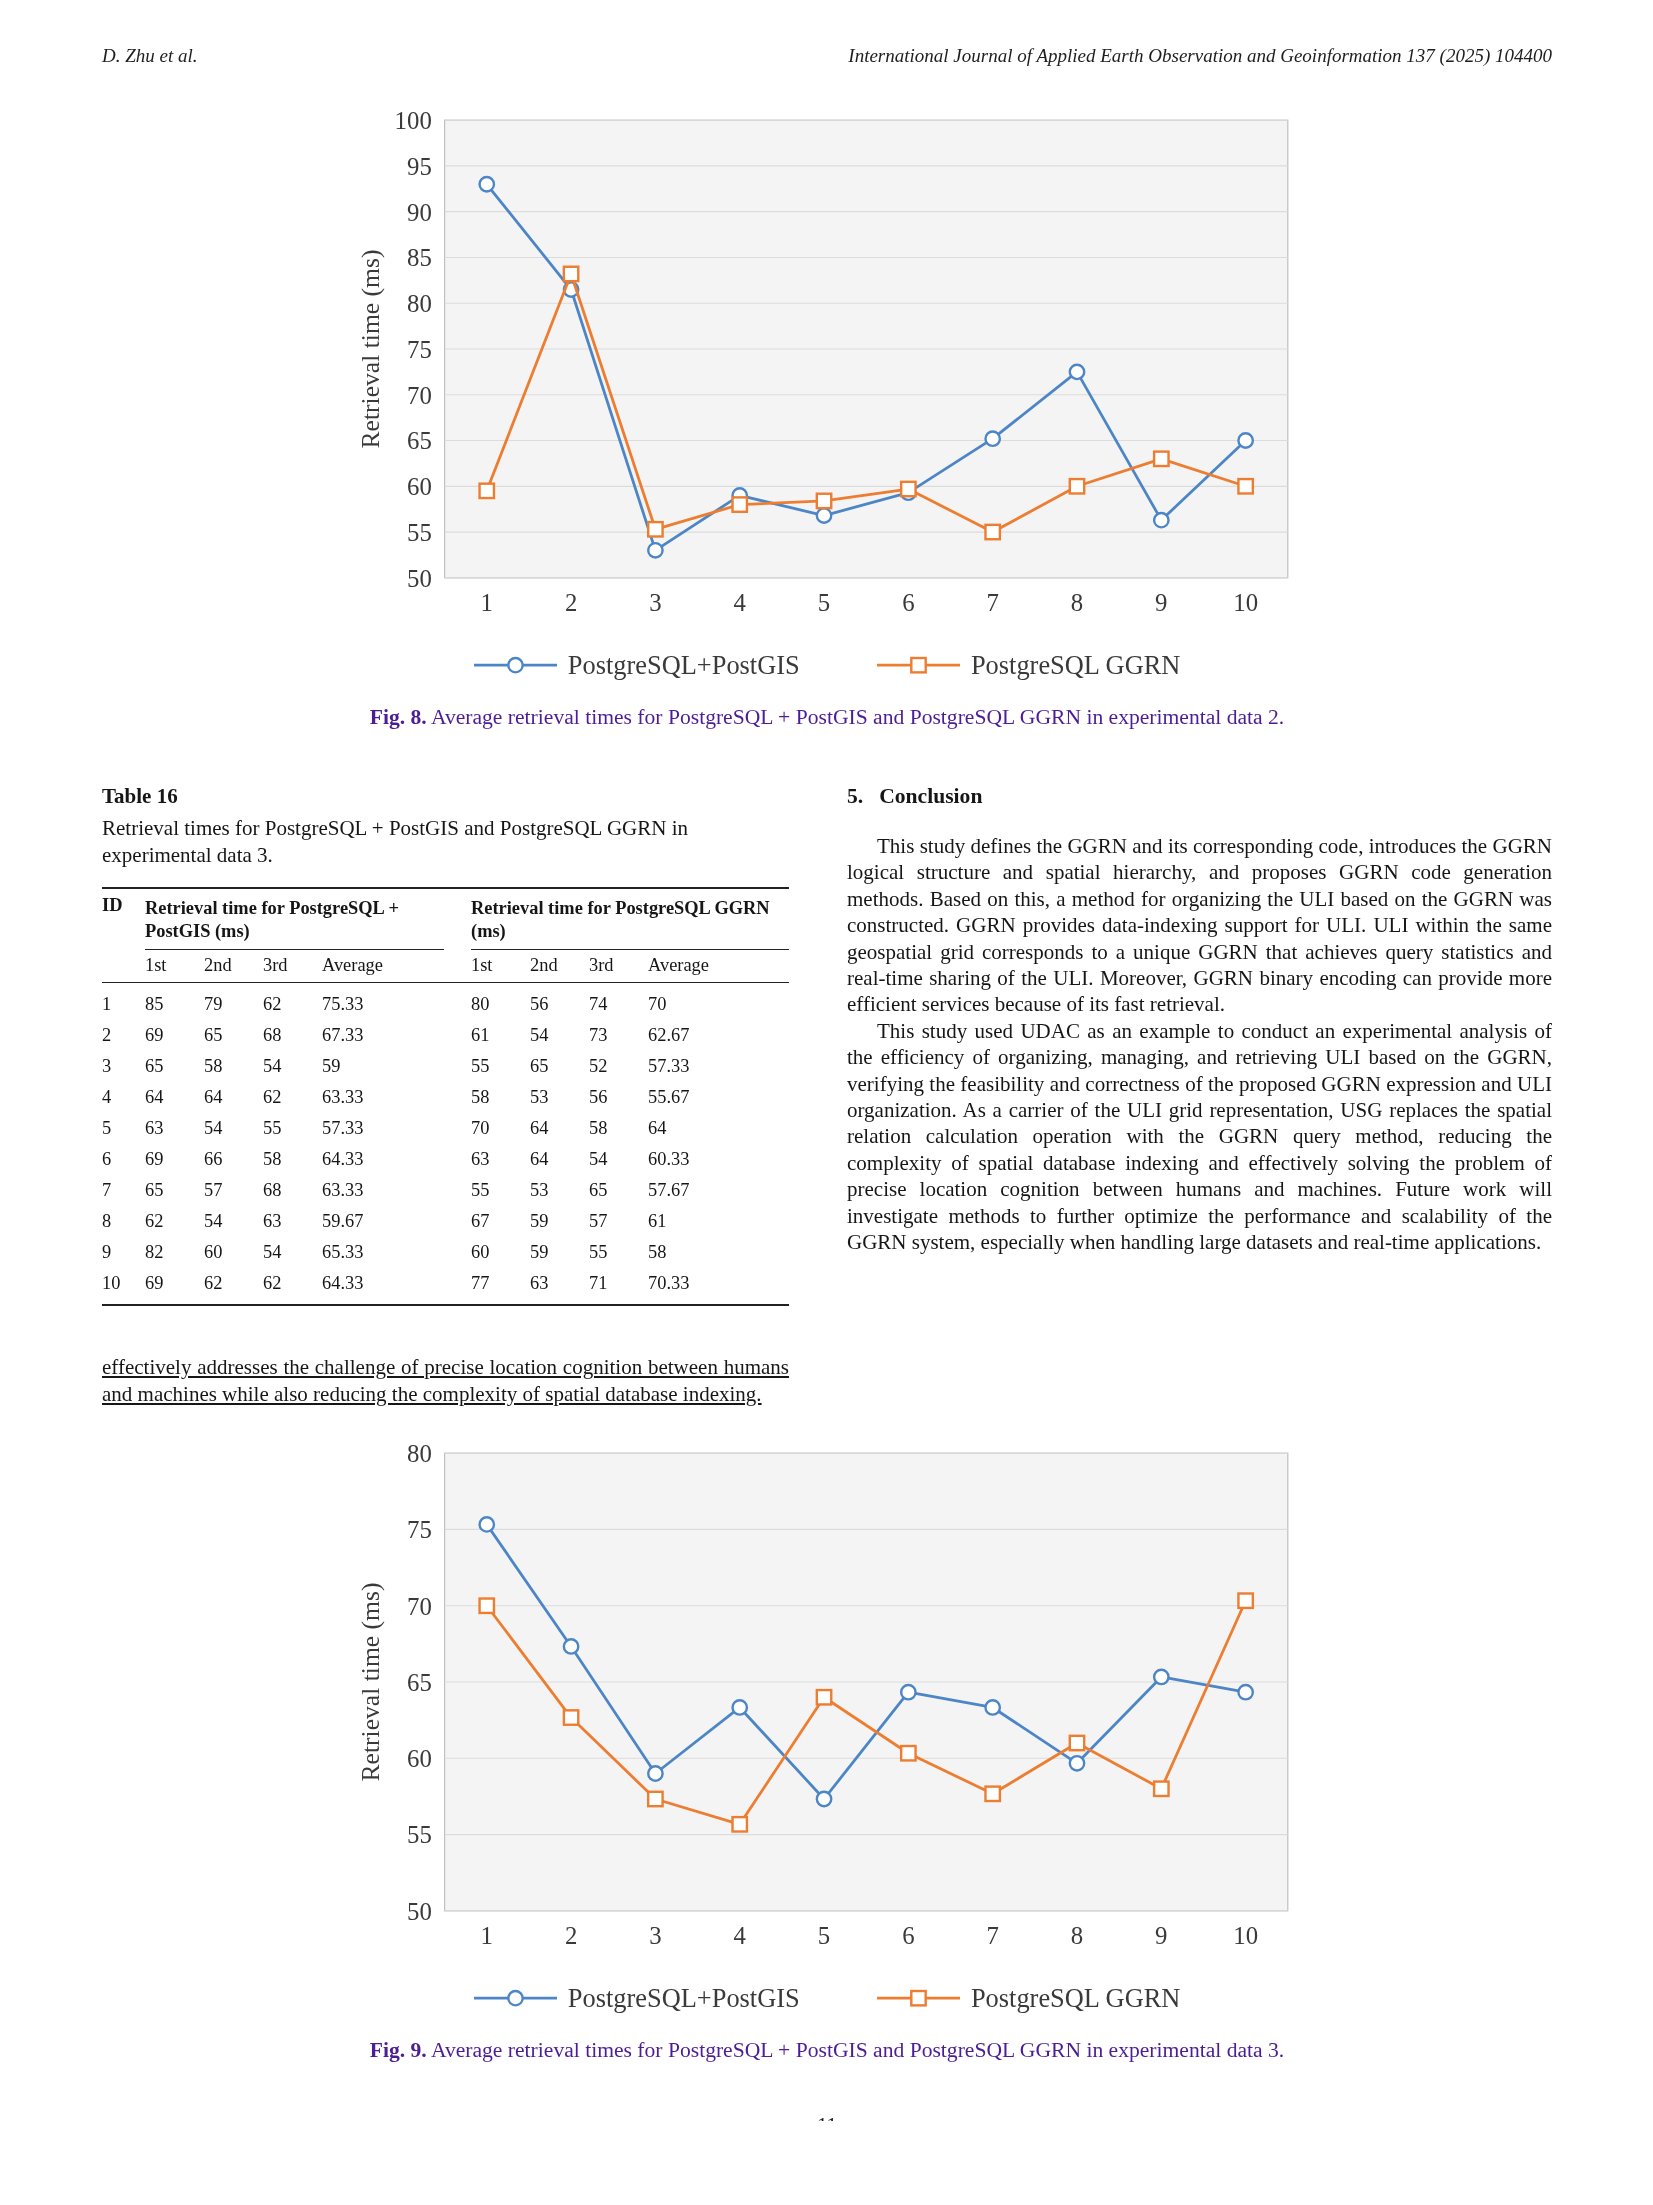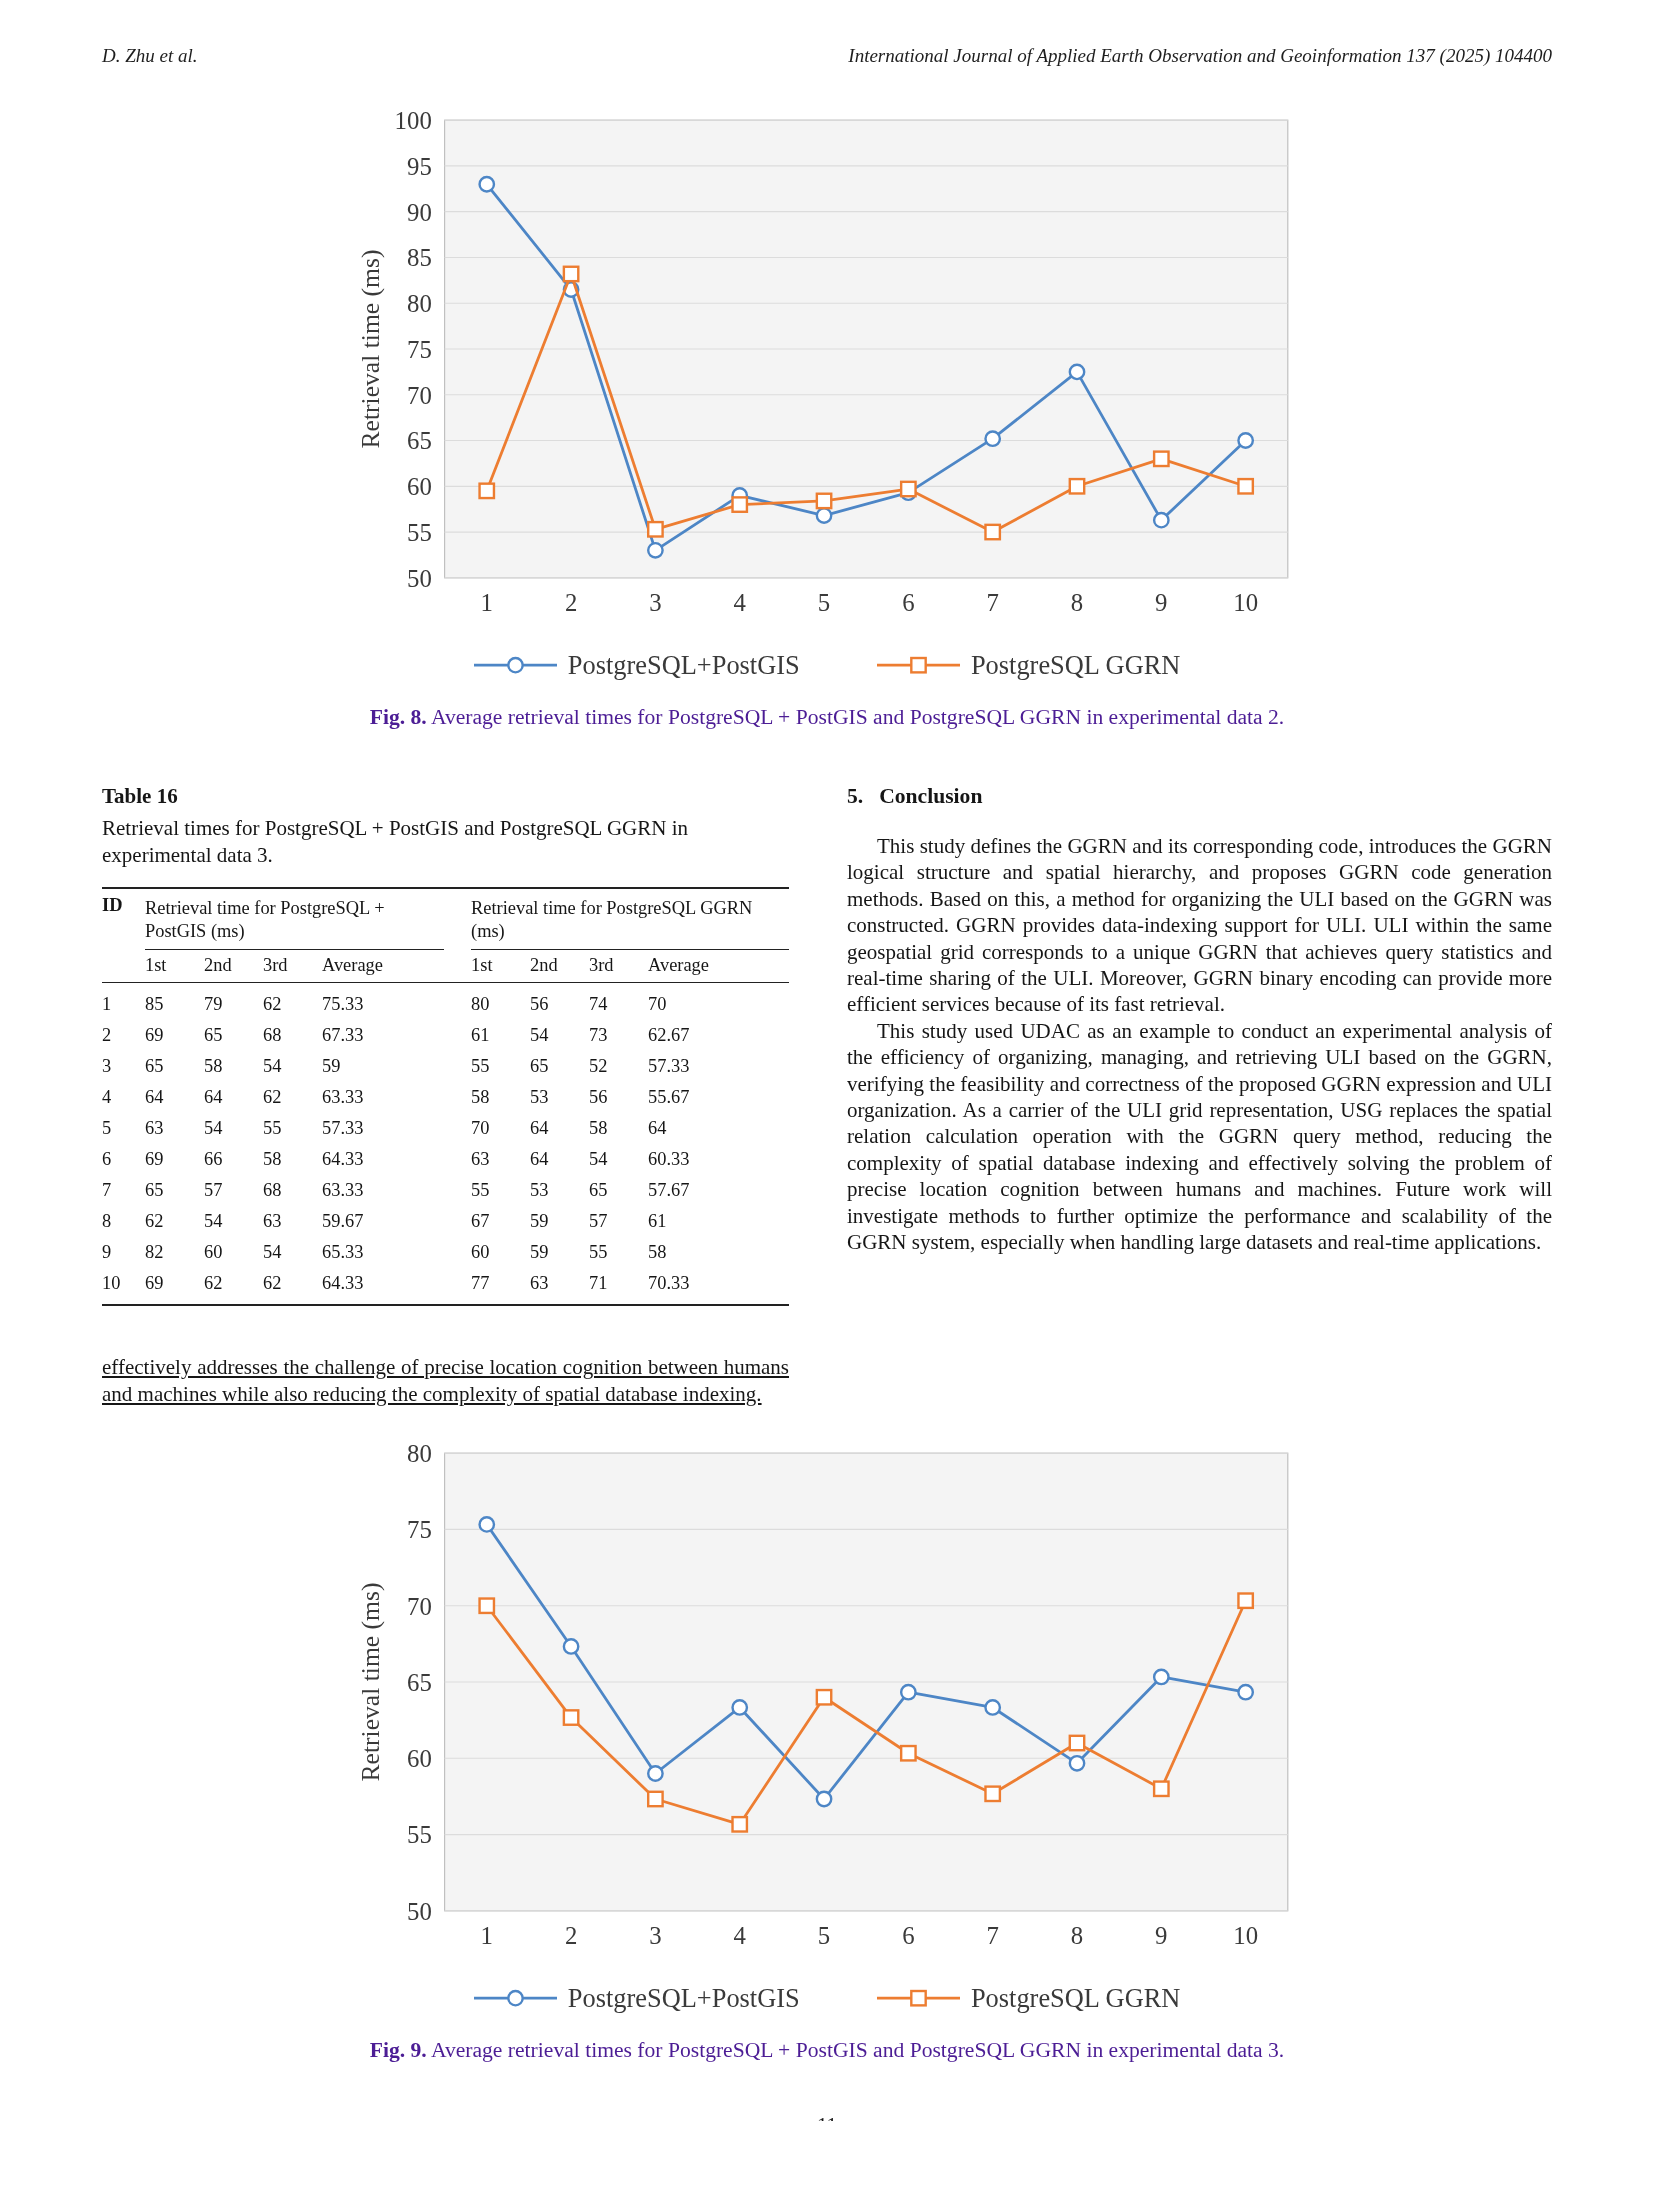--- a/index.html
+++ b/index.html
@@ -25,21 +25,21 @@
 
   .columns { display: flex; gap: 58px; margin-top: 54px; }
   .col-left { flex: 0 0 687px; width: 687px; }
   .col-right { flex: 1; }
 
   .table-label { font-size: 21px; font-weight: bold; }
   .table-caption { font-size: 21px; line-height: 26.4px; margin-top: 6.4px; }
 
   table.datatable { width: 100%; border-collapse: collapse; margin-top: 19px; font-size: 18.4px; table-layout: fixed; border-top: 2px solid #222; }
   table.datatable th { text-align: left; font-weight: normal; padding: 5.6px 6.4px 5.6px 0; }
-  table.datatable th.group { font-weight: normal; border-bottom: 1.6px solid #222; vertical-align: bottom; line-height: 23px; padding-top: 8px; margin-left: 24px; }
+  table.datatable th.group { font-weight: bold; border-bottom: 1.6px solid #222; vertical-align: bottom; line-height: 23px; padding-top: 8px; margin-left: 24px; }
   table.datatable th.id-col { font-weight: bold; vertical-align: top; border-bottom: 1.6px solid #222; }
   table.datatable tr.subhead th { border-bottom: 1.6px solid #222; }
   table.datatable th.spacer { border-bottom: 1.6px solid #222; }
   table.datatable td { padding: 4px 6.4px 4px 0; line-height: 23px; }
   table.datatable tbody tr:first-child td { padding-top: 9.6px; }
   table.datatable tbody tr:last-child td { border-bottom: 2px solid #222; padding-bottom: 9.6px; }
 
   .bodytext { font-size: 21px; line-height: 26.4px; text-align: justify; }
   .cont-para { margin-top: 48px; text-decoration: underline; }
 

